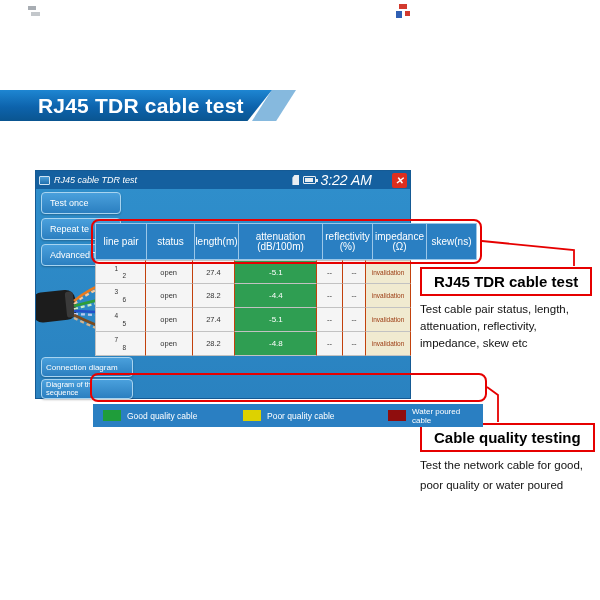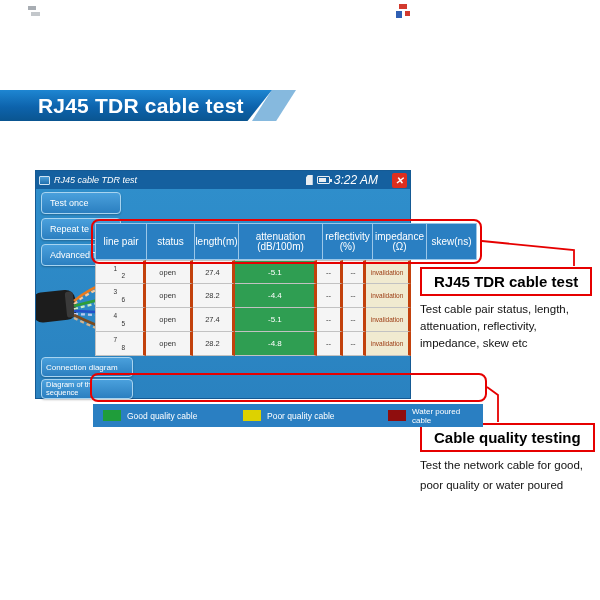--- a/index.html
+++ b/index.html
@@ -31,21 +31,21 @@
   .app-icon{width:11px;height:9px;border:1px solid #cfe3f2;border-radius:1px;box-sizing:border-box;
             background:linear-gradient(180deg,#4d9fd8,#1f6fae);}
   .tb-title{color:#fff;font-size:9px;margin-left:4px;white-space:nowrap;}
   .tb-spacer{flex:1;}
   .sd-icon{width:7px;height:10px;background:#e9eef2;margin-right:4px;
            clip-path:polygon(0 28%,28% 0,100% 0,100% 100%,0 100%);}
   .battery{width:13px;height:8px;border:1px solid #e9eef2;border-radius:1px;position:relative;
            margin-right:4px;box-sizing:border-box;}
   .battery::after{content:"";position:absolute;right:-3px;top:1.5px;width:2px;height:3px;background:#e9eef2;}
   .battery .lvl{position:absolute;left:1px;top:1px;bottom:1px;width:70%;background:#e9eef2;}
-  .tb-time{color:#fff;font-size:12px;margin-right:14px;white-space:nowrap;}
+  .tb-time{color:#fff;font-size:14px;margin-right:20px;white-space:nowrap;}
   .close-btn{width:15px;height:15px;background:#de2e1e;border-radius:2px;color:#fff;font-size:10px;
              font-weight:bold;line-height:15px;text-align:center;cursor:pointer;}
 
   .side-btn{position:absolute;left:5px;width:80px;height:22px;z-index:1;
             background:linear-gradient(180deg,#4aa0dc,#2b7fc0);border:1px solid #a8d4f0;border-radius:4px;
             color:#fff;font-size:9px;display:flex;align-items:center;padding-left:8px;box-sizing:border-box;
             box-shadow:0 1px 2px rgba(0,0,0,.25);white-space:nowrap;overflow:hidden;}
   .sb1{top:21px;} .sb2{top:47px;} .sb3{top:73px;}
 
   .cable-art{position:absolute;left:0px;top:72px;width:135px;height:135px;z-index:1;}
@@ -53,21 +53,21 @@
   .bottom-btn{position:absolute;left:5px;z-index:1;
               background:linear-gradient(180deg,#4aa0dc,#2b7fc0);border:1px solid #a8d4f0;border-radius:4px;
               color:#fff;display:flex;flex-direction:column;justify-content:center;padding-left:4px;
               box-sizing:border-box;box-shadow:0 1px 2px rgba(0,0,0,.25);white-space:nowrap;overflow:hidden;}
   .bb1{top:186px;width:92px;height:20px;font-size:8px;}
   .bb2{top:208px;width:92px;height:20px;font-size:7.5px;line-height:8.5px;}
 
   
   .tbl-body{position:absolute;left:95px;top:260px;width:316px;height:96px;overflow:hidden;z-index:2;background:#fbfbfb;}
   .trow{display:flex;height:24px;}
-  .td{border-right:3px solid #c2410c;border-bottom:1px solid #c2c2c2;background:#f5f5f5;
+  .td{border-right:1px solid #c2410c;border-bottom:1px solid #c2c2c2;background:#f5f5f5;
       font-size:7.5px;color:#333;display:flex;align-items:center;justify-content:center;box-sizing:border-box;}
   .trow:first-child .td{border-top:1px solid #c2c2c2;}
   .trow .td:first-child{border-left:1px solid #c2c2c2;}
   .b1{width:52px;} .b2{width:48px;} .b3{width:44px;} .b4{width:84px;} .b5{width:26px;} .b6{width:24px;} .b7{width:46px;}
   .td.pair{flex-direction:column;font-size:6.5px;line-height:7.5px;}
   .td.pair .pa{transform:translateX(-4px);} .td.pair .pb{transform:translateX(4px);}
   .td.att{background:#2f9e52;color:#fff;font-size:8px;}
   .td.inv{background:#f0ead0;color:#9b3a10;font-size:6.5px;}
 
   .tbl-header{position:absolute;left:95px;top:223px;width:382px;height:37px;display:flex;z-index:3;}

